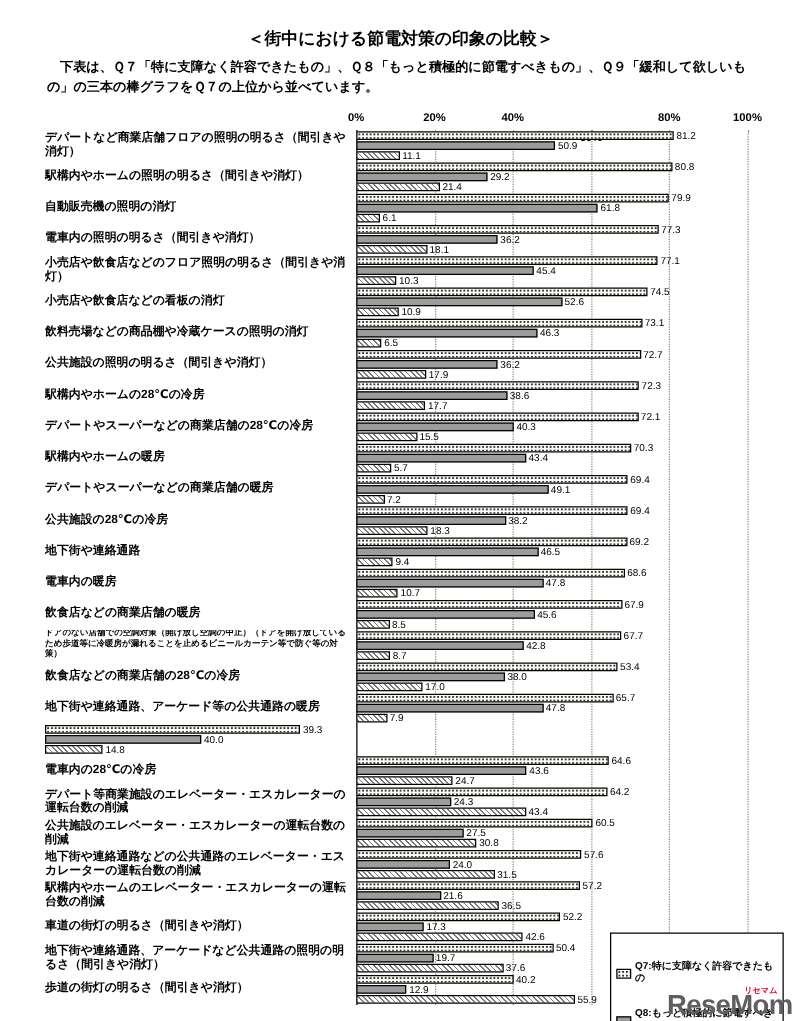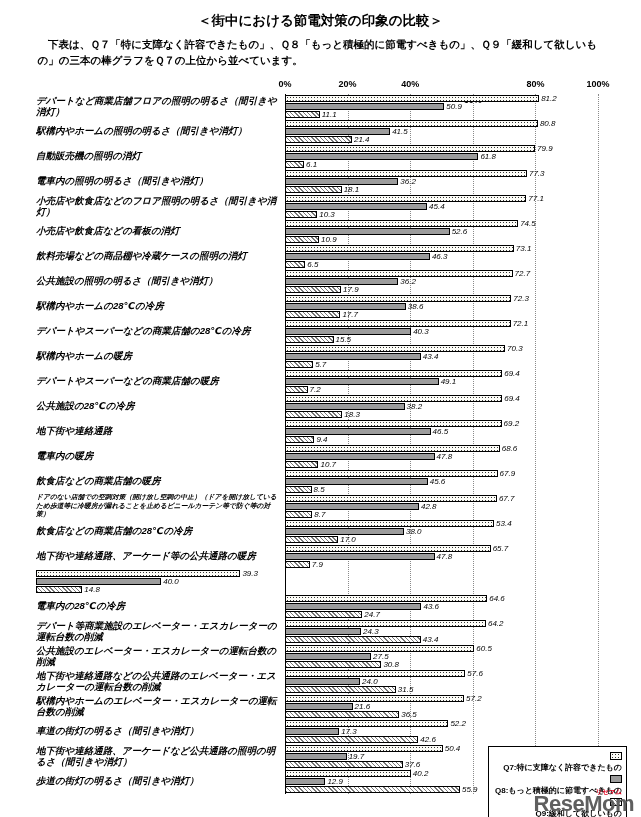--- a/index.html
+++ b/index.html
@@ -1,49 +1,49 @@
 <!DOCTYPE html>
 <html><head>
 <meta charset="utf-8">
 <style>
   * { margin:0; padding:0; box-sizing:border-box; }
   html,body { background:#ffffff; }
   body {
     width:641px; height:817px; position:relative; overflow:hidden;
     font-family:"Liberation Sans","DejaVu Sans",sans-serif; color:#000;
   }
-  .title { text-align:center; font-size:13.5px; font-weight:bold; padding-top:12px; }
+  .title { text-align:center; font-size:13.5px; font-weight:bold; padding-top:22px; }
   .desc  { width:566px; margin:7px auto 0; font-size:10.5px; line-height:1.5; text-indent:1em; font-weight:bold; }
   .chart { margin-top:9px; padding-left:36px; position:relative; }
   .axis-row { display:flex; height:16px; }
   .axis-spacer { width:249px; flex:none; }
   .axis-area { position:relative; width:313px; flex:none; height:16px; }
   .tick { position:absolute; top:1px; transform:translateX(-50%); font-size:9px; font-weight:bold; white-space:nowrap; }
   .rows-wrap { position:relative; width:562px; }
   .grid-overlay { position:absolute; left:249px; top:0; bottom:0; width:313px; }
   .gridline { position:absolute; top:0; bottom:0; width:0; border-left:1px dotted #8a8a8a; }
   .gridline.solid { border-left:1px solid #000; }
-  .crow { display:flex; height:25px; position:relative;font-style:italic; }
+  .crow { display:flex; height:25px; position:relative; }
   .crow-label {
     width:249px; flex:none; font-size:9.5px; font-weight:bold; line-height:1.18;
     padding-right:4px; overflow:hidden; display:flex; flex-direction:column; justify-content:center;
   }
   .crow-label.small { font-size:6.8px; line-height:1.25; }
   .crow-bars { position:relative; width:313px; flex:none; display:flex; flex-direction:column; justify-content:center; gap:1px; }
   .bar-line { display:flex; align-items:center; height:7px; }
   .bar { height:7px; border:1px solid #000; flex:none; }
   .bar-q7 { background-color:#fdfdf8; background-image:radial-gradient(#333 0.7px, transparent 0.8px); background-size:3px 3px; }
   .bar-q8 { background:#9c9c9c; }
   .bar-q9 { background-color:#fff; background-image:repeating-linear-gradient(45deg,#777 0,#777 1px,transparent 1px,transparent 3px); }
   .val { font-size:8px; padding-left:2px; white-space:nowrap; }
   .legend {
     position:absolute; left:488px; top:746px; width:139px; background:#fff;
     border:1px solid #000; padding:3px 4px; z-index:6;
   }
-  .legend-item { display:flex; gap:3px; margin:1px 0; align-items:flex-end;flex-direction:column; }
+  .legend-item { display:flex; gap:3px; margin:18px 0; align-items:center; }
   .sw { width:12px; height:8px; flex:none; margin-top:1px; border:1px solid #000; }
   .legend-item span.ltxt { font-size:8px; font-weight:bold; line-height:1.25; }
   .logo { position:absolute; right:7px; bottom:0; z-index:7; }
   .logo-text { font-size:22px; font-weight:bold; color:#5f5f5f; letter-spacing:-0.5px; }
   .logo-sub { position:absolute; top:-3px; right:12px; font-size:6.5px; color:#e6001f; font-weight:bold; }
 </style>
 </head>
 <body>
 
 <div class="title">＜街中における節電対策の印象の比較＞</div>
@@ -89,21 +89,21 @@
       </div>
       <div class="crow">
         <div class="crow-label">駅構内やホームの照明の明るさ（間引きや消灯）</div>
         <div class="crow-bars">
           <div class="bar-line">
             <div class="bar bar-q7" style="width: 80.8%;"></div>
             <span class="val">80.8</span>
           </div>
           <div class="bar-line">
             <div class="bar bar-q8" style="width: 33.6%;"></div>
-            <span class="val">41.5</span>
+            <span class="val">29.2</span>
           </div>
           <div class="bar-line">
             <div class="bar bar-q9" style="width: 21.4%;"></div>
             <span class="val">21.4</span>
           </div>
         </div>
       </div>
       <div class="crow">
         <div class="crow-label">自動販売機の照明の消灯</div>
         <div class="crow-bars">

